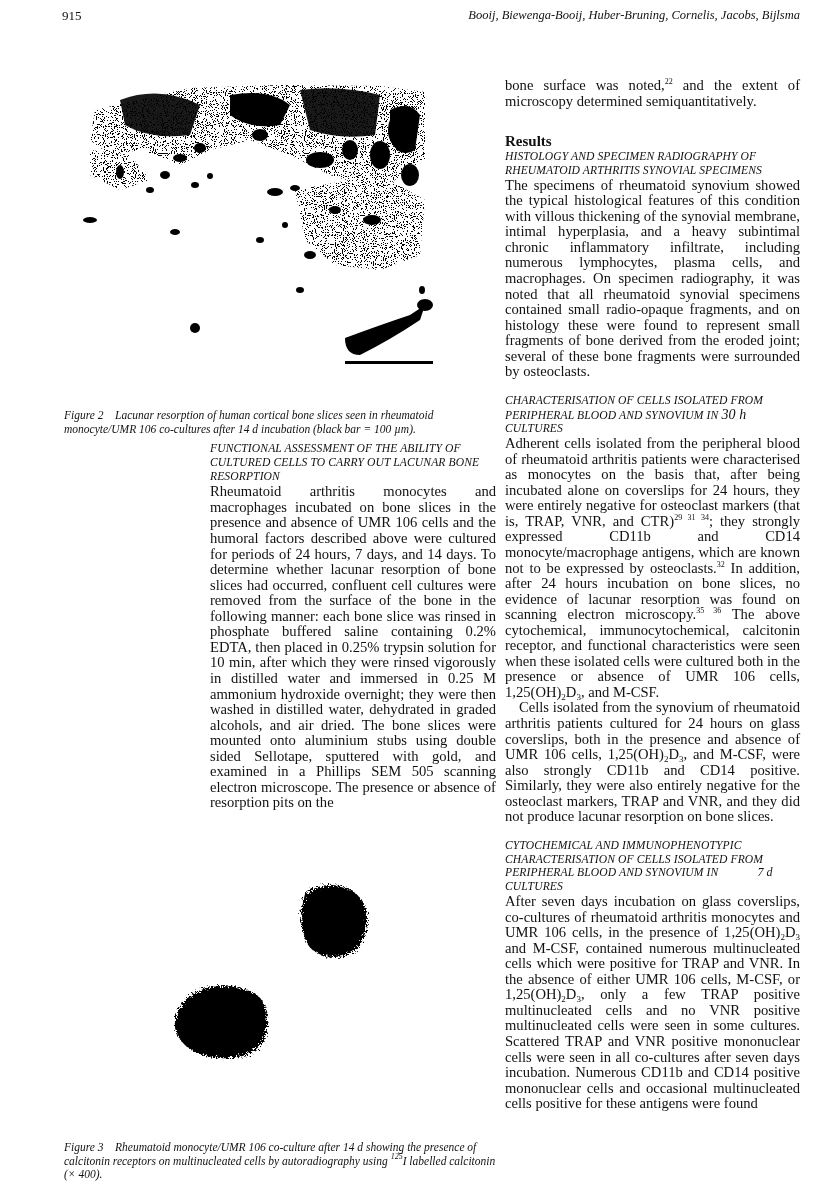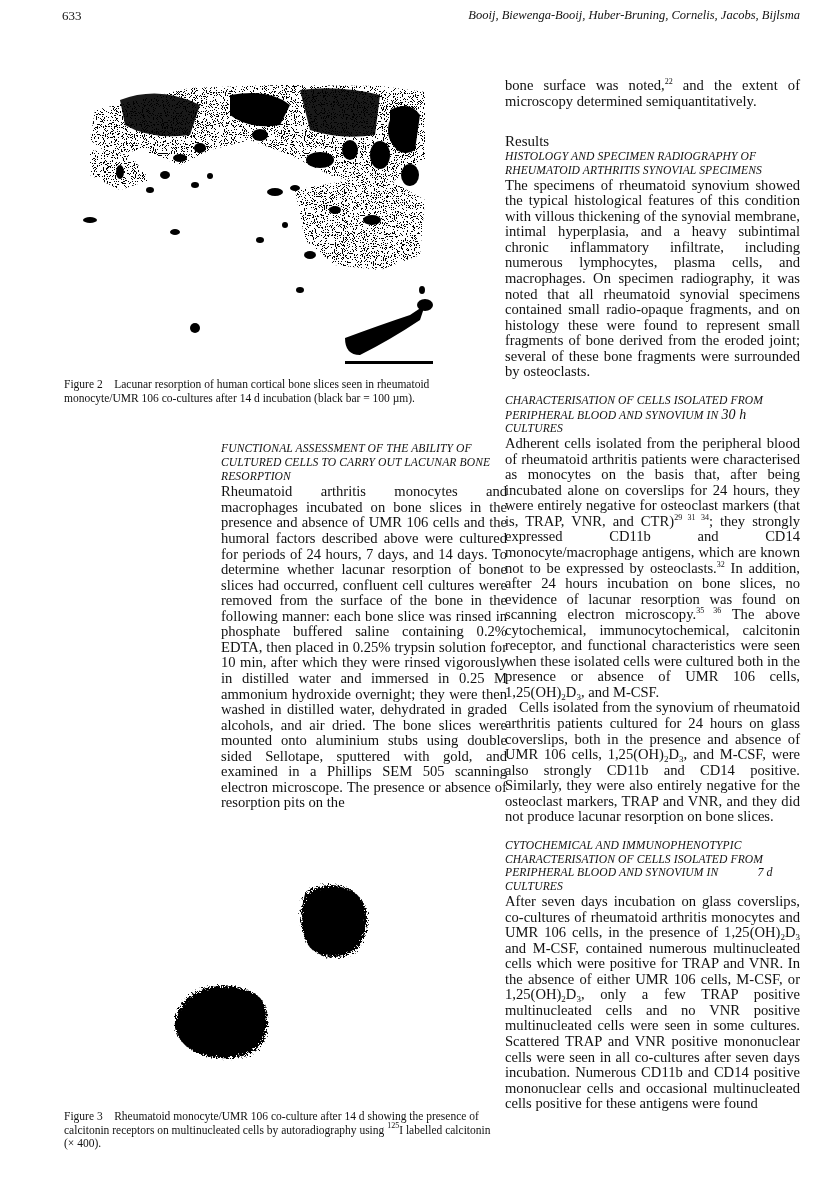--- a/index.html
+++ b/index.html
@@ -4,34 +4,34 @@
 <style>
   html, body { margin: 0; padding: 0; background: #ffffff; }
   body {
     width: 816px; height: 1191px; position: relative; overflow: hidden;
     font-family: "Liberation Serif", "DejaVu Serif", serif; color: #111;
   }
   .abs { position: absolute; }
   .page-number { left: 62px; top: 8px; font-size: 13px; }
   .running-head { right: 16px; top: 8px; font-size: 12.5px; font-style: italic; text-align: right; }
   .figure-image { background: #fff; }
-  .caption { font-size: 11.5px; line-height: 13.5px; }
+  .caption { font-size: 11.5px; font-style: italic; line-height: 13.5px; margin-top: 31px; }
   .col { font-size: 14.6px; line-height: 15.55px; text-align: justify; }
   .col p { margin: 0; }
   .col p.indent { text-indent: 14px; }
   .subhead { font-size: 11.6px; line-height: 13.8px; text-transform: uppercase; letter-spacing: 0.1px; margin: 0; text-align: left; font-style: italic; }
-  .section-head { font-size: 15px; font-weight: normal; margin: 0 0 2px 0; line-height: 17px; }
+  .section-head { font-size: 15px; font-weight: bold; margin: 0 0 2px 0; line-height: 17px; }
   sup { font-size: 8px; line-height: 0; vertical-align: 6px; }
   sub { font-size: 9px; line-height: 0; vertical-align: -3px; }
   .gap { height: 14px; }
 </style>
 </head>
 <body>
 
-<div class="abs page-number">633</div>
+<div class="abs page-number">915</div>
 <div class="abs running-head">Booij, Biewenga-Booij, Huber-Bruning, Cornelis, Jacobs, Bijlsma</div>
 
 <div class="abs figure-image" style="left:80px; top:80px; width:390px; height:290px;">
   <svg width="390" height="290" viewBox="0 0 390 290">
     <defs>
       <filter id="grain" x="0" y="0" width="100%" height="100%">
         <feTurbulence type="fractalNoise" baseFrequency="0.9" numOctaves="2" seed="4" result="n"></feTurbulence>
         <feColorMatrix type="saturate" values="0" in="n" result="g"></feColorMatrix>
         <feComponentTransfer in="g" result="t">
           <feFuncA type="discrete" tableValues="0 0 0 1 1"></feFuncA>
@@ -81,21 +81,21 @@
   </svg>
 </div>
 
 <div class="abs" style="left:345px; top:361px; width:88px; height:3px; background:#000;"></div>
 
 <div class="abs caption" style="left:64px; top:378px; width:432px;">
   <span>Figure 2</span>&nbsp;&nbsp;&nbsp;
   <span>Lacunar resorption of human cortical bone slices seen in rheumatoid monocyte/UMR 106 co-cultures after 14 d incubation (black bar = 100 µm).</span>
 </div>
 
-<div class="abs col" style="left:221px; top:442px; width:286px;">
+<div class="abs col" style="left:210px; top:442px; width:286px;">
   <p class="subhead">Functional assessment of the ability of cultured cells to carry out lacunar bone resorption</p>
   <p style="margin-top:1px;">Rheumatoid arthritis monocytes and macrophages incubated on bone slices in the presence and absence of UMR 106 cells and the humoral factors described above were cultured for periods of 24 hours, 7 days, and 14 days. To determine whether lacunar resorption of bone slices had occurred, confluent cell cultures were removed from the surface of the bone in the following manner: each bone slice was rinsed in phosphate buffered saline containing 0.2% EDTA, then placed in 0.25% trypsin solution for 10 min, after which they were rinsed vigorously in distilled water and immersed in 0.25 M ammonium hydroxide overnight; they were then washed in distilled water, dehydrated in graded alcohols, and air dried. The bone slices were mounted onto aluminium stubs using double sided Sellotape, sputtered with gold, and examined in a Phillips SEM 505 scanning electron microscope. The presence or absence of resorption pits on the</p>
 </div>
 
 <div class="abs figure-image" style="left:160px; top:860px; width:240px; height:220px;">
   <svg width="240" height="220" viewBox="0 0 240 220">
     <defs>
       <filter id="speckle" x="-10%" y="-10%" width="120%" height="120%">
         <feTurbulence type="fractalNoise" baseFrequency="0.6" numOctaves="2" seed="9" result="n"></feTurbulence>
         <feDisplacementMap in="SourceGraphic" in2="n" scale="10"></feDisplacementMap>

